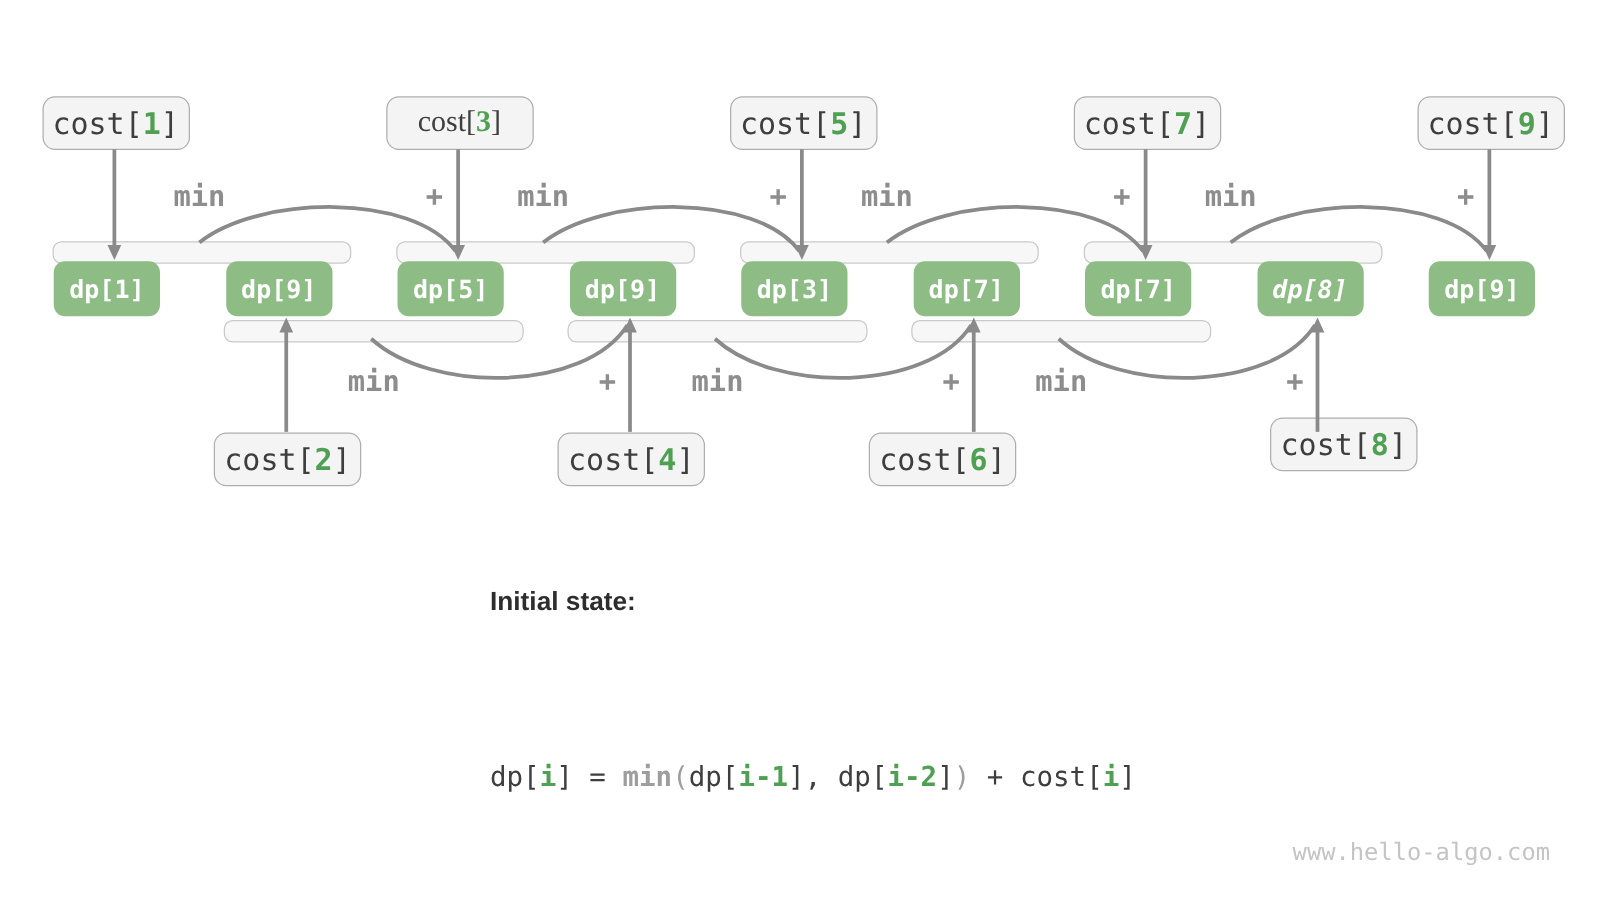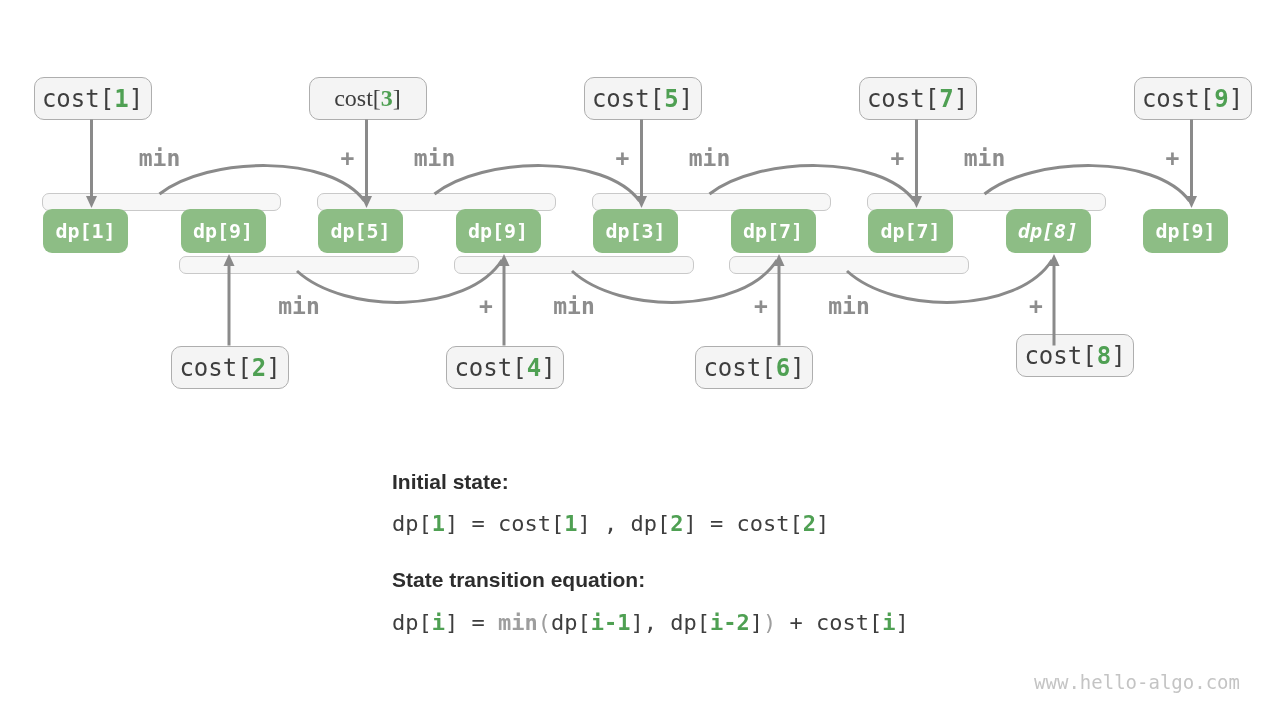--- a/index.html
+++ b/index.html
@@ -96,18 +96,16 @@
       <div class="mlabel" style="left: 1172.5px; top: 146px;">+</div>
       <div class="mlabel" style="left: 299px; top: 294px;">min</div>
       <div class="mlabel" style="left: 486px; top: 294px;">+</div>
       <div class="mlabel" style="left: 574px; top: 294px;">min</div>
       <div class="mlabel" style="left: 761px; top: 294px;">+</div>
       <div class="mlabel" style="left: 849px; top: 294px;">min</div>
       <div class="mlabel" style="left: 1036px; top: 294px;">+</div>
     </div>
 
   <div class="note-heading" style="top:470px">Initial state:</div>
-  <div class="code-line" style="top:511px"><span class="seg-dark">dp[</span><span class="seg-green">1</span><span class="seg-dark">] = cost[</span><span class="seg-green">1</span><span class="seg-dark">] , dp[</span><span class="seg-green">2</span><span class="seg-dark">] = cost[</span><span class="seg-green">2</span><span class="seg-dark">]</span></div>
-  <div class="note-heading" style="top:568px">State transition equation:</div>
   <div class="code-line" style="top:610px"><span class="seg-dark">dp[</span><span class="seg-green">i</span><span class="seg-dark">] = </span><span class="seg-graybold">min</span><span class="seg-gray">(</span><span class="seg-dark">dp[</span><span class="seg-green">i-1</span><span class="seg-dark">], dp[</span><span class="seg-green">i-2</span><span class="seg-dark">]</span><span class="seg-gray">)</span><span class="seg-dark"> + cost[</span><span class="seg-green">i</span><span class="seg-dark">]</span></div>
 
   <div class="watermark">www.hello-algo.com</div>
 </div>
 
 </body></html>

